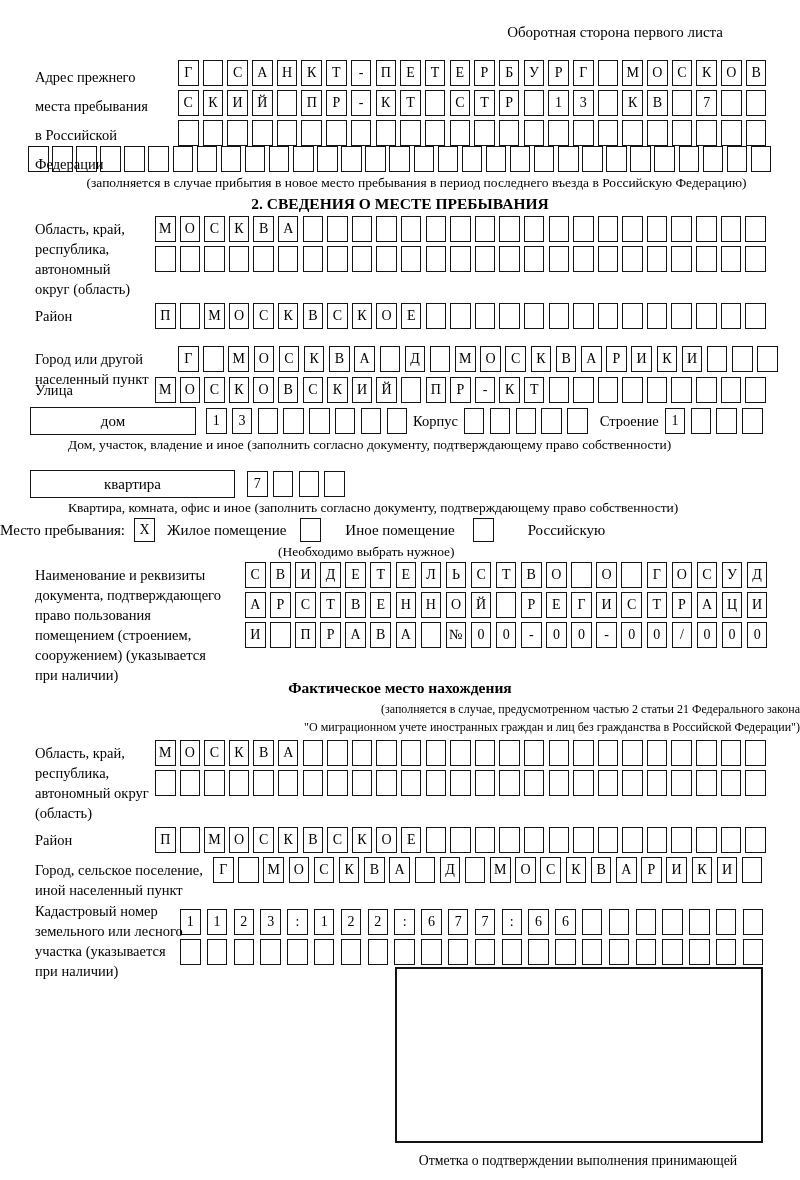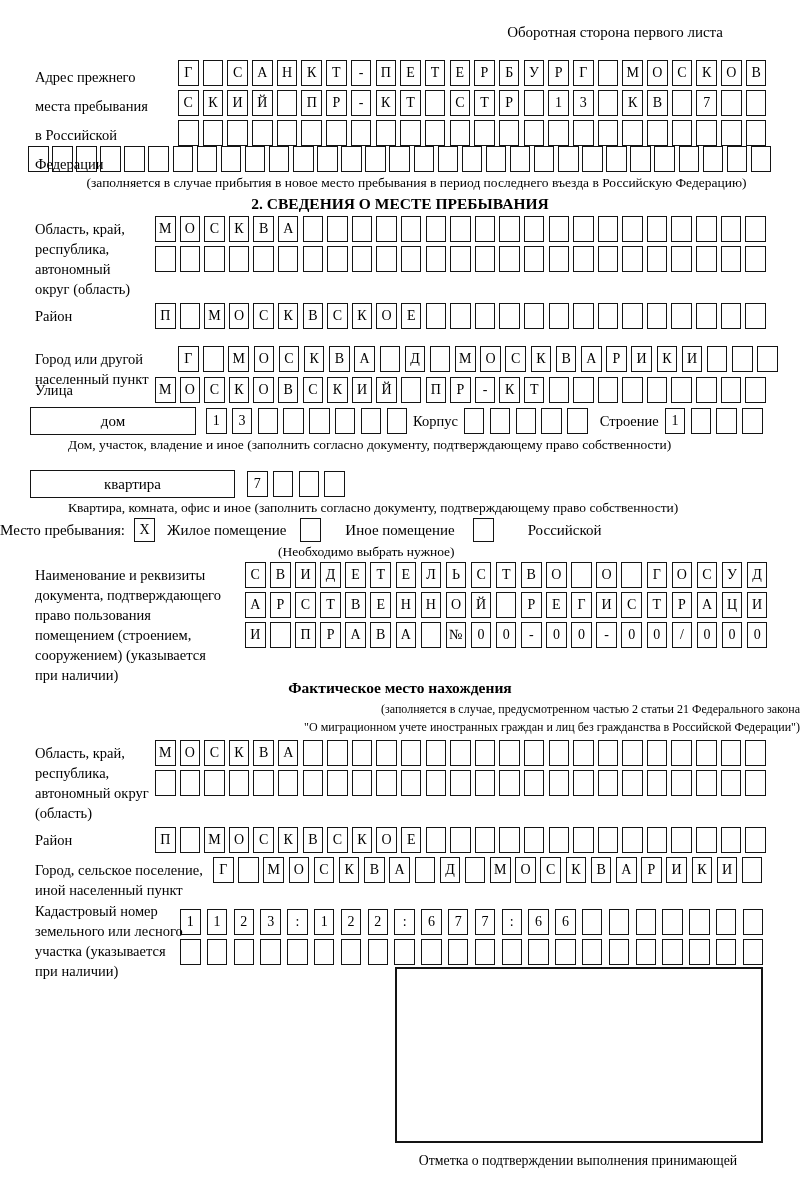--- a/index.html
+++ b/index.html
@@ -377,21 +377,21 @@
   </div>
   <div class="caption mt2" style="margin-left:35px">Квартира, комната, офис и иное (заполнить согласно документу, подтверждающему право собственности)</div>
 
   <div class="stay-row mt2">
     <span>Место пребывания:</span>
     <span class="chk" style="margin:0 12px 0 9px">X</span>
     <span>Жилое помещение</span>
     <span class="chk" style="margin:0 24px 0 14px"></span>
     <span>Иное помещение</span>
     <span class="chk" style="margin:0 34px 0 18px"></span>
-    <span>Российской</span>
+    <span>Российскую</span>
   </div>
   <div class="caption mt2" style="margin-left:245px">(Необходимо выбрать нужное)</div>
 
   <div class="field mt2">
     <span class="flabel">Наименование и реквизиты
 документа, подтверждающего
 право пользования
 помещением (строением,
 сооружением) (указывается
 при наличии)</span>

